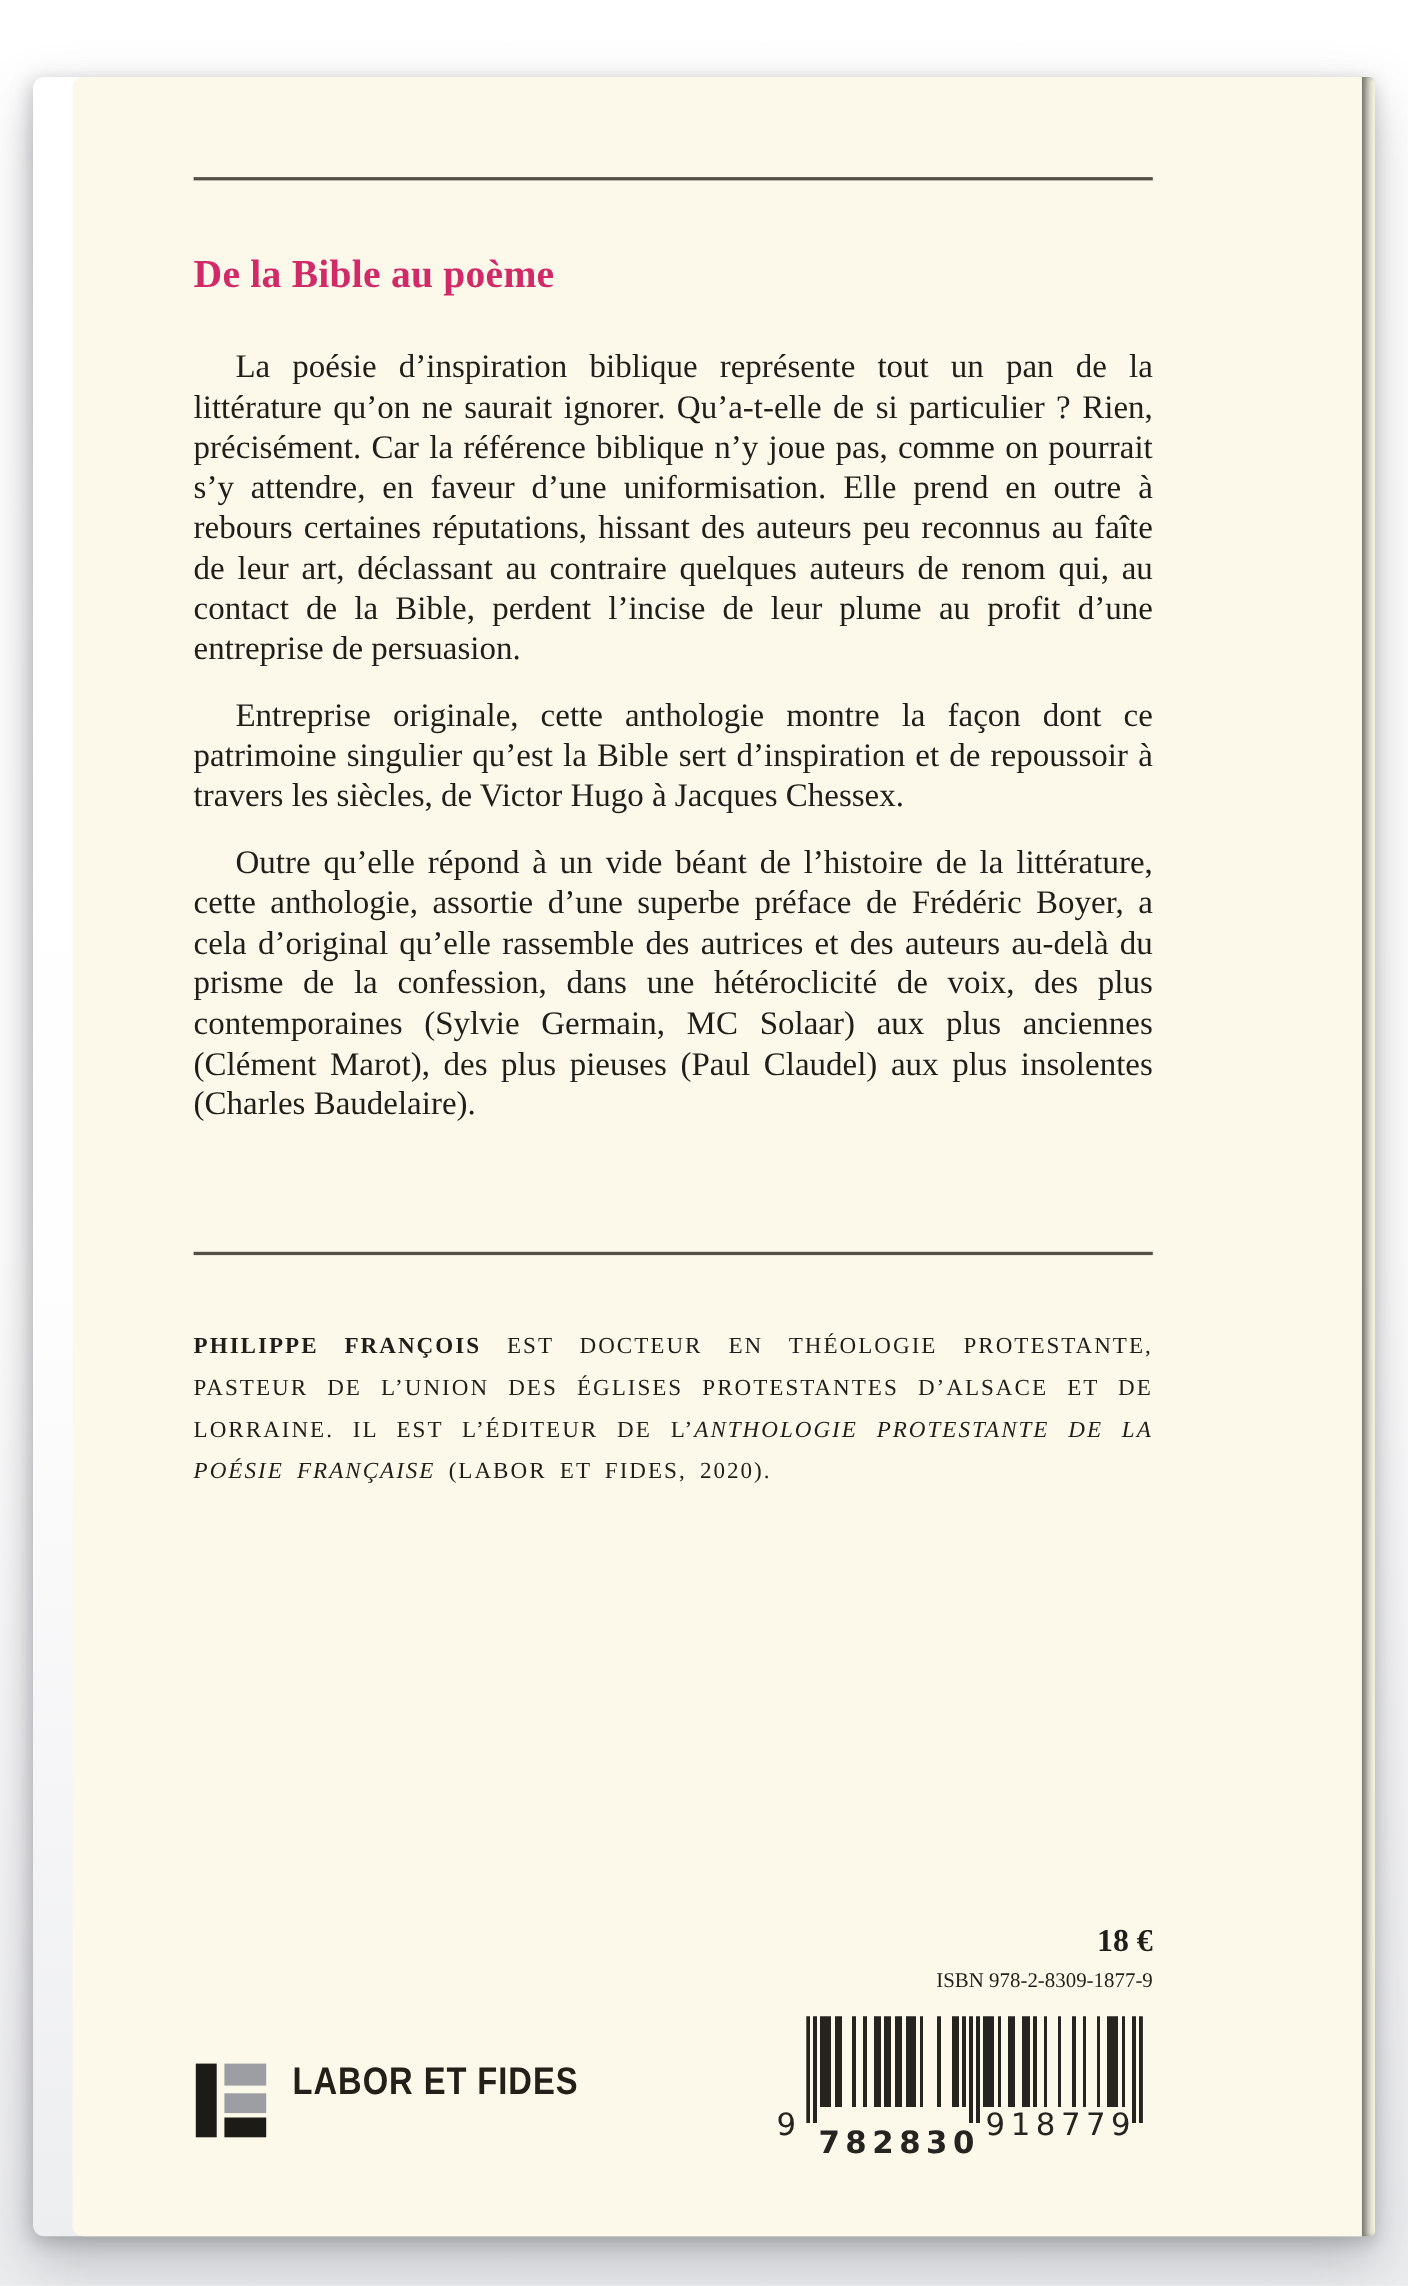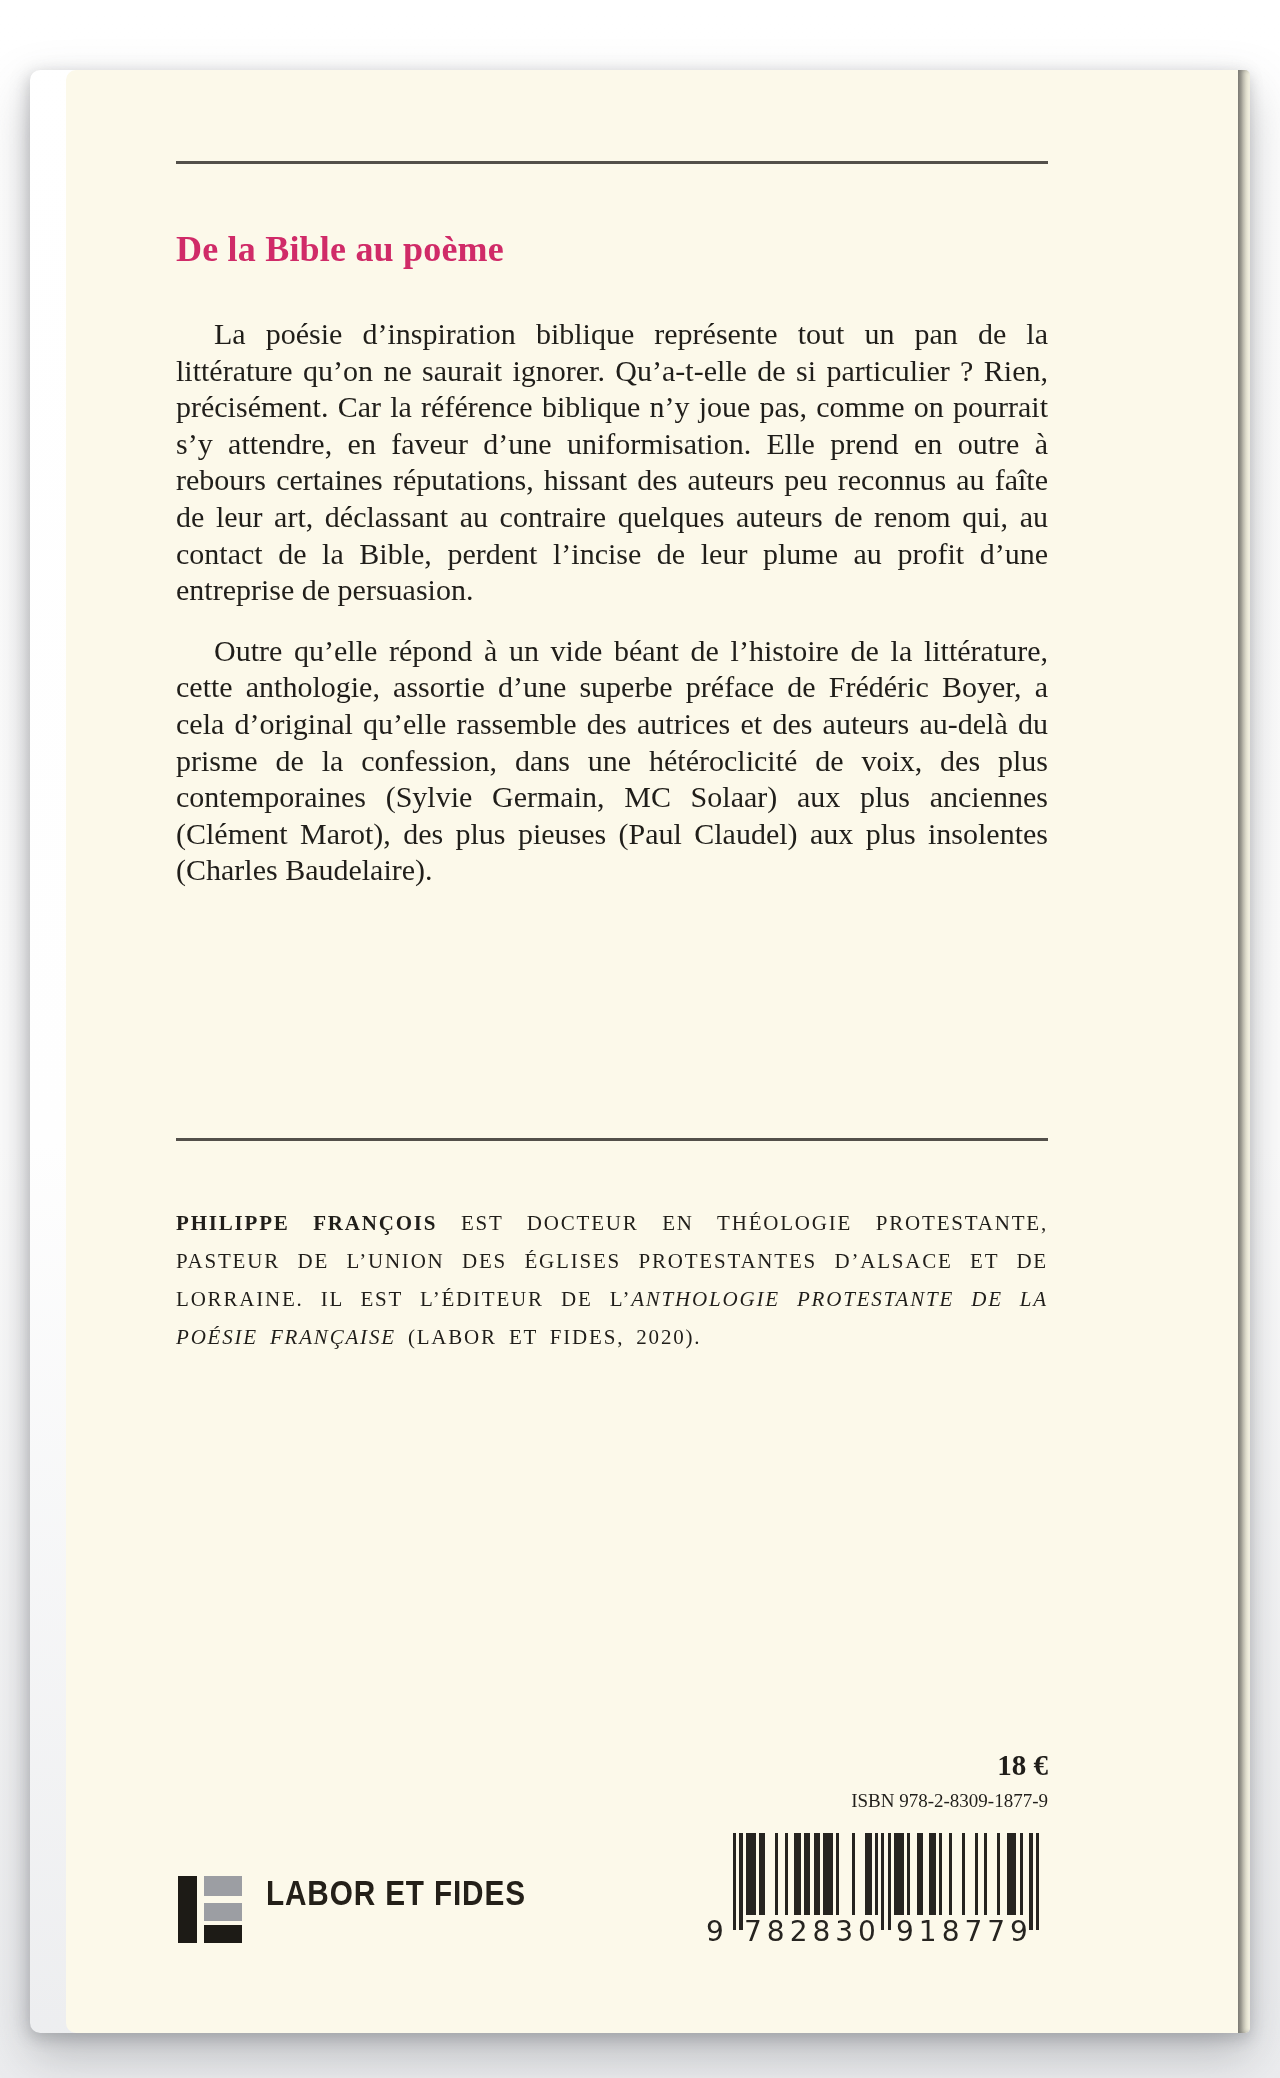--- a/index.html
+++ b/index.html
@@ -54,21 +54,21 @@
     text-align:right;font-size:19px;
   }
   .barcode{position:absolute;left:667px;top:1763px;width:306px;height:130px;}
   .barcode svg{position:absolute;left:0;top:0;shape-rendering:crispEdges;}
   .barcode svg rect{fill:#262420;}
   .barcode-digits{
     position:absolute;left:0;top:83px;width:306px;height:34px;
     font-family:"DejaVu Sans", sans-serif;font-size:28px;line-height:32px;color:#262420;
   }
   .bd-first{position:absolute;left:-27px;top:0;}
-  .bd-left{position:absolute;left:11px;top:0;letter-spacing:5px;}
+  .bd-left{position:absolute;left:11px;top:16px;letter-spacing:5px;font-weight:bold;}
   .bd-right{position:absolute;left:163px;top:0;letter-spacing:5px;}
   .publisher{position:absolute;left:112px;top:1806px;width:480px;height:70px;}
   .logo-mark{position:absolute;left:0;top:0;width:95px;height:69px;}
   .lm-vbar{position:absolute;left:0;top:0;width:19px;height:67px;background:#1d1b16;}
   .lm-bar1{position:absolute;left:26px;top:0;width:38px;height:20px;background:#9c9ea3;}
   .lm-bar2{position:absolute;left:26px;top:27px;width:38px;height:18px;background:#9c9ea3;}
   .lm-bar3{position:absolute;left:26px;top:49px;width:38px;height:18px;background:#1d1b16;}
   .publisher-name{
     position:absolute;left:88px;top:-3px;
     font-family:"Liberation Sans", sans-serif;font-weight:bold;font-size:35px;
@@ -82,20 +82,21 @@
 <div class="stage">
   <div class="book">
     <div class="cover">
 
       <div class="rule rule-top"></div>
 
       <div class="book-title">De la Bible au poème</div>
 
       <div class="synopsis">
         <p>La poésie d’inspiration biblique représente tout un pan de la littérature qu’on ne saurait ignorer. Qu’a-t-elle de si particulier ? Rien, précisément. Car la référence biblique n’y joue pas, comme on pourrait s’y attendre, en faveur d’une uniformisation. Elle prend en outre à rebours certaines réputations, hissant des auteurs peu reconnus au faîte de leur art, déclassant au contraire quelques auteurs de renom qui, au contact de la Bible, perdent l’incise de leur plume au profit d’une entreprise de persuasion.</p>
+        <p>Entreprise originale, cette anthologie montre la façon dont ce patrimoine singulier qu’est la Bible sert d’inspiration et de repoussoir à travers les siècles, de Victor Hugo à Jacques Chessex.</p>
         <p>Outre qu’elle répond à un vide béant de l’histoire de la littérature, cette anthologie, assortie d’une superbe préface de Frédéric Boyer, a cela d’original qu’elle rassemble des autrices et des auteurs au-delà du prisme de la confession, dans une hétéroclicité de voix, des plus contemporaines (Sylvie Germain, MC Solaar) aux plus anciennes (Clément Marot), des plus pieuses (Paul Claudel) aux plus insolentes (Charles Baudelaire).</p>
       </div>
 
       <div class="rule rule-mid"></div>
 
       <p class="bio"><span class="bold">PHILIPPE FRANÇOIS</span><span> EST DOCTEUR EN THÉOLOGIE PROTESTANTE, PASTEUR DE L’UNION DES ÉGLISES PROTESTANTES D’ALSACE ET DE LORRAINE. IL EST L’ÉDITEUR DE L’</span><span class="italic">ANTHOLOGIE PROTESTANTE DE LA POÉSIE FRANÇAISE</span><span> (LABOR ET FIDES, 2020).</span></p>
 
       <div class="price">18 €</div>
 
       <div class="isbn">ISBN 978-2-8309-1877-9</div>

